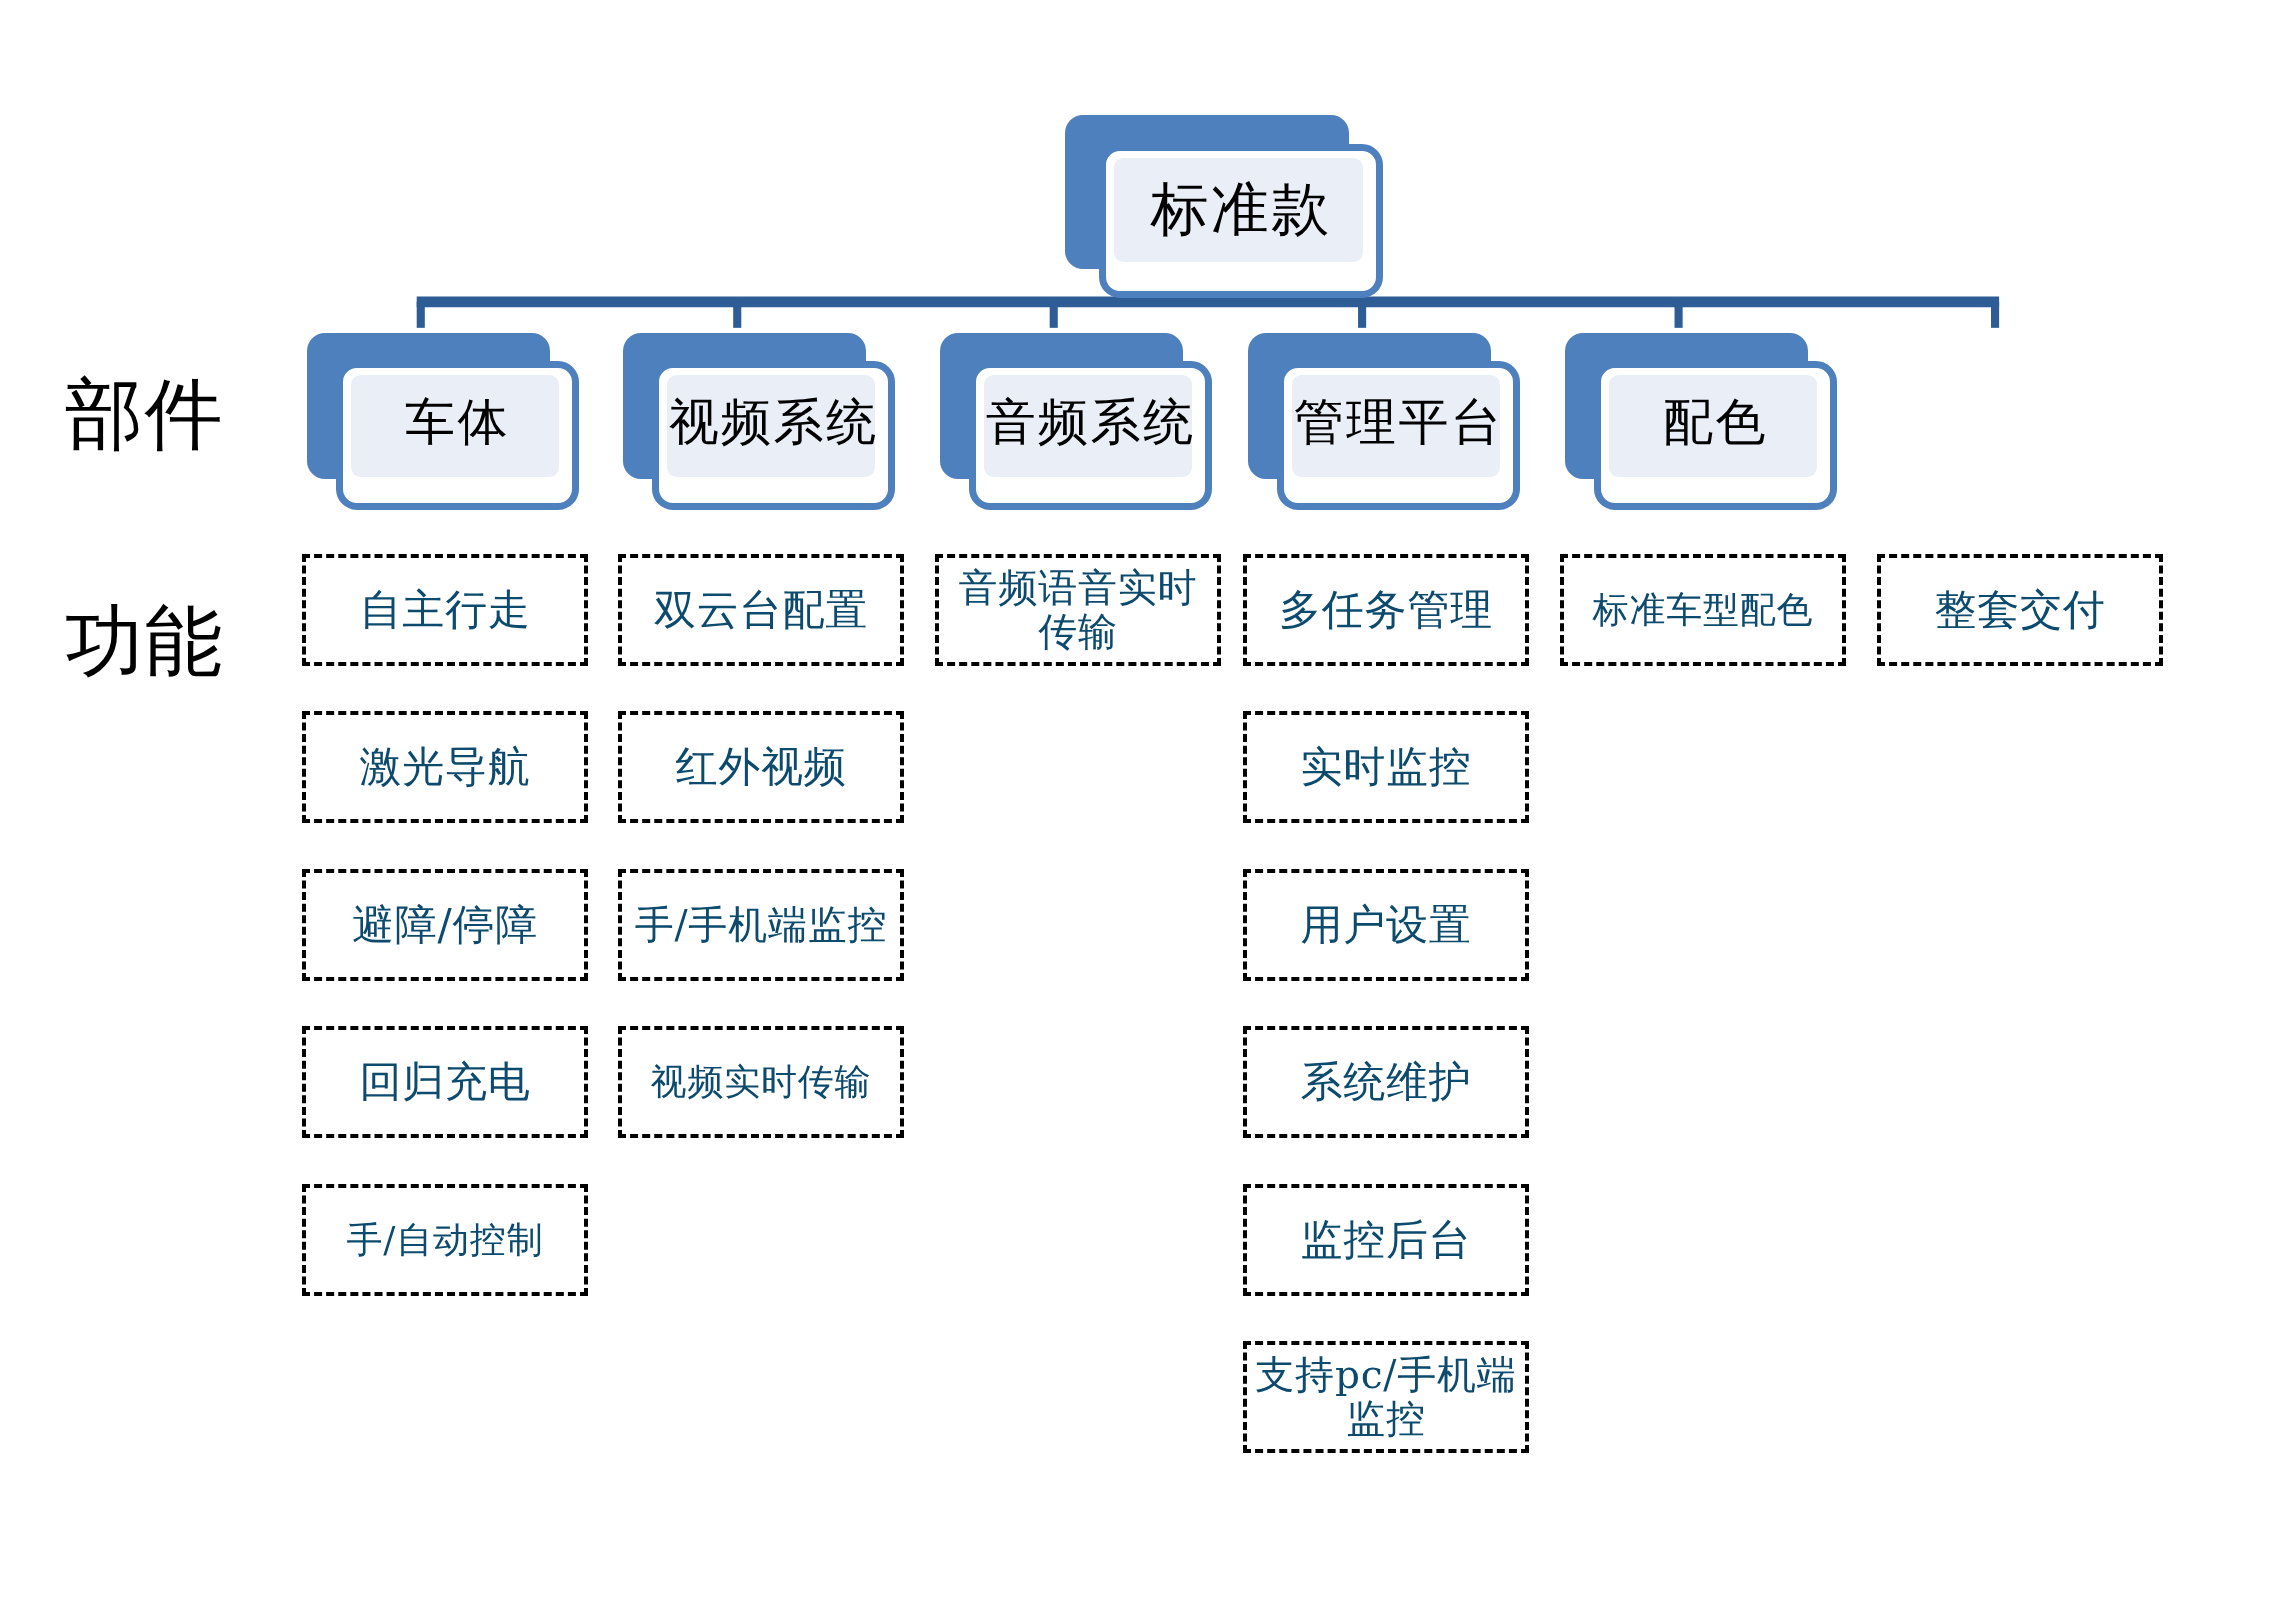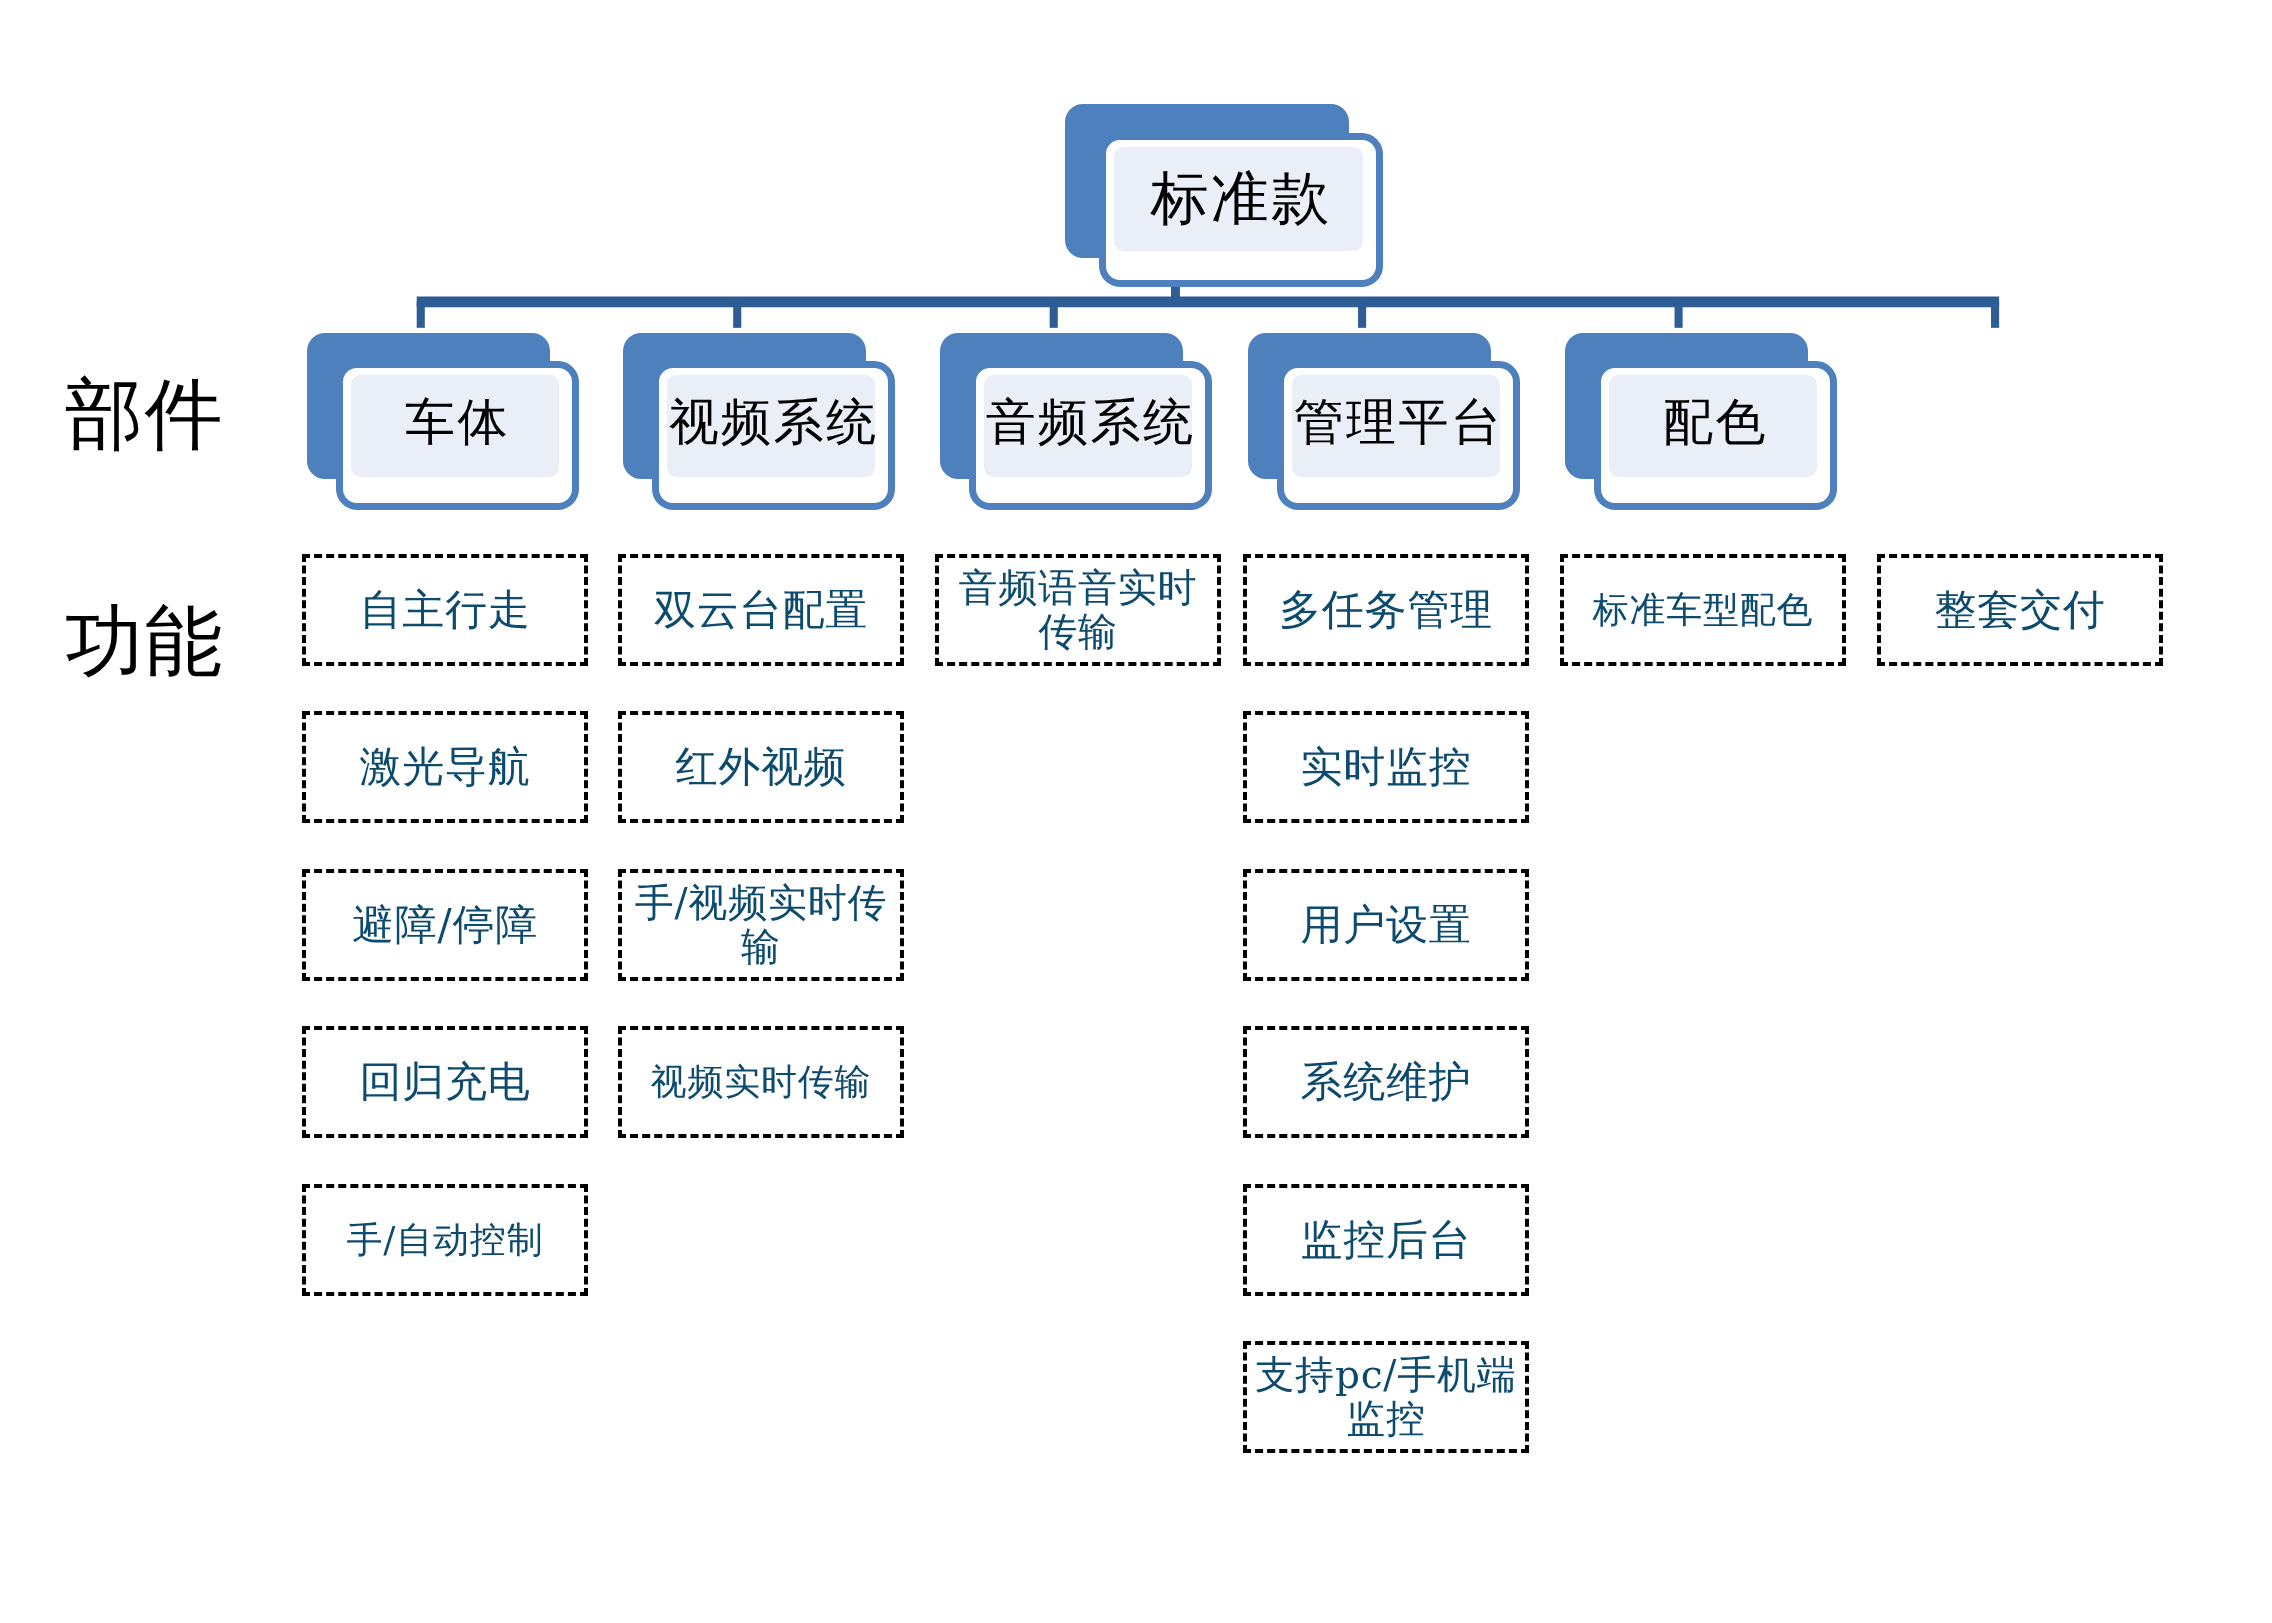--- a/index.html
+++ b/index.html
@@ -159,21 +159,21 @@
     <line x1="513" y1="372" x2="2463" y2="372" stroke="#2e5d96" stroke-width="13"></line>
 
     <line x1="518" y1="372" x2="518" y2="404" stroke="#2e5d96" stroke-width="10"></line>
     <line x1="908" y1="372" x2="908" y2="404" stroke="#2e5d96" stroke-width="10"></line>
     <line x1="1298" y1="372" x2="1298" y2="404" stroke="#2e5d96" stroke-width="10"></line>
     <line x1="1678" y1="372" x2="1678" y2="404" stroke="#2e5d96" stroke-width="10"></line>
     <line x1="2068" y1="372" x2="2068" y2="404" stroke="#2e5d96" stroke-width="10"></line>
     <line x1="2458" y1="372" x2="2458" y2="404" stroke="#2e5d96" stroke-width="10"></line>
   </svg>
 
-  <div class="node" id="node-root" style="left:1065px; top:104px;">
+  <div class="node" id="node-root" style="left:1065px; top:115px;">
     <div class="shadow"></div>
     <div class="card">
       <div class="inner"></div>
     </div>
     <div class="node-label">标准款</div>
   </div>
 
   <div class="node" style="left:307px; top:333px;">
     <div class="shadow"></div>
     <div class="card">
@@ -234,21 +234,21 @@
   </div>
 
   <div class="func-col" style="left:618px; top:554px;">
     <div class="func-box" style="top:0px;">
       <span class="txt">双云台配置</span>
     </div>
     <div class="func-box" style="top:157px;">
       <span class="txt">红外视频</span>
     </div>
     <div class="func-box two-line" style="top:315px;">
-      <span class="txt">手/视频实时传输</span>
+      <span class="txt">手/手机端监控</span>
     </div>
     <div class="func-box small" style="top:472px;">
       <span class="txt">视频实时传输</span>
     </div>
   </div>
 
   <div class="func-col" style="left:935px; top:554px;">
     <div class="func-box two-line" style="top:0px;">
       <span class="txt">音频语音实时传输</span>
     </div>

